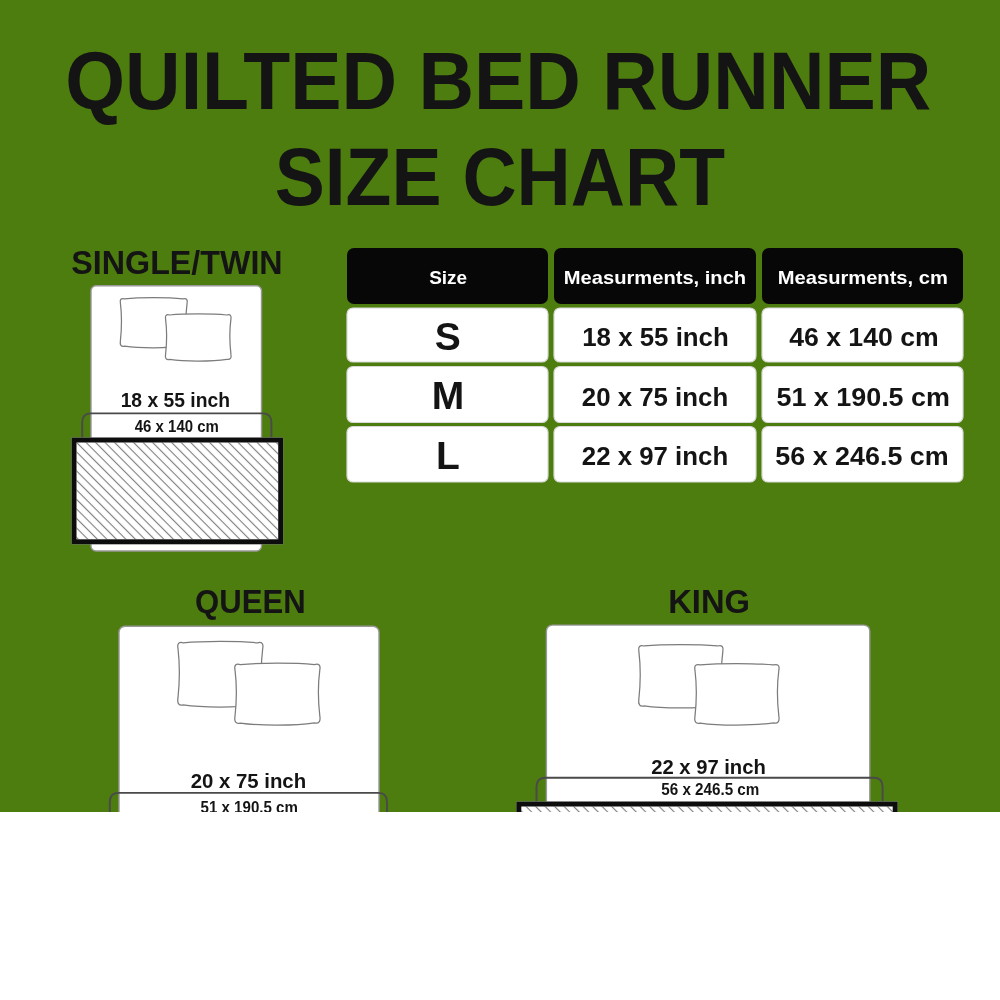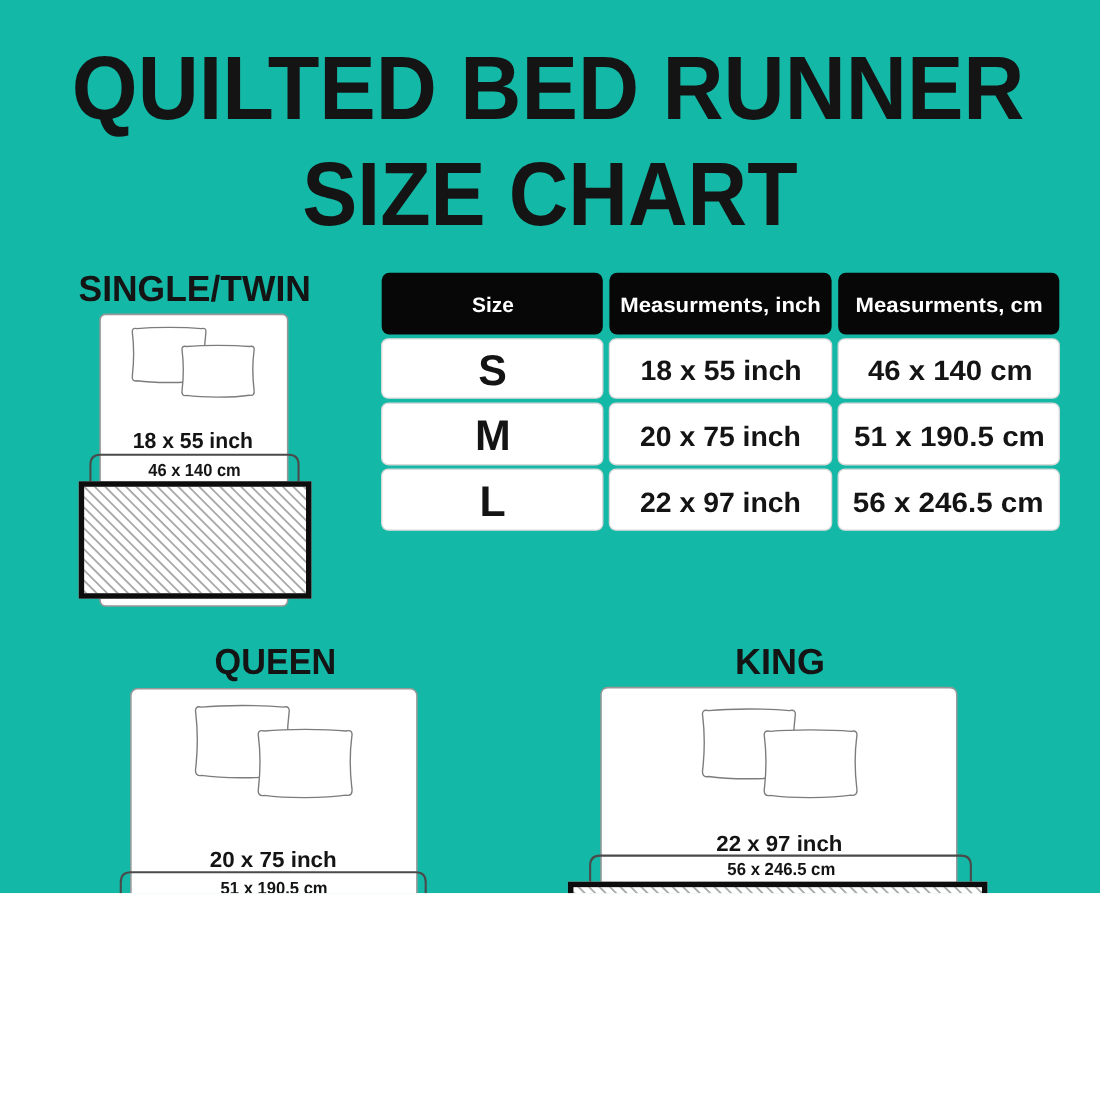--- a/index.html
+++ b/index.html
@@ -1,16 +1,16 @@
 <!DOCTYPE html>
 <html><head>
 <meta charset="utf-8">
 <style>
   html,body{margin:0;padding:0;background:#ffffff;}
-  #page{position:relative;width:1000px;height:812px;background:#14b8a6;overflow:hidden;}
+  #page{position:relative;width:1000px;height:812px;background:#4d7c0f;overflow:hidden;}
   svg text{font-family:"Liberation Sans",sans-serif;font-weight:bold;}
 </style>
 </head>
 <body>
 <div id="page">
 <svg width="1000" height="1000" viewBox="0 0 1000 1000" xmlns="http://www.w3.org/2000/svg">
 <defs>
   <pattern id="hatch" patternUnits="userSpaceOnUse" width="6.72" height="6.72" patternTransform="rotate(45)">
     <rect x="0" y="0" width="6.72" height="6.72" fill="#ffffff"></rect>
     <rect x="-1" y="2.8" width="8.72" height="1.1" fill="#7d7d7d"></rect>

